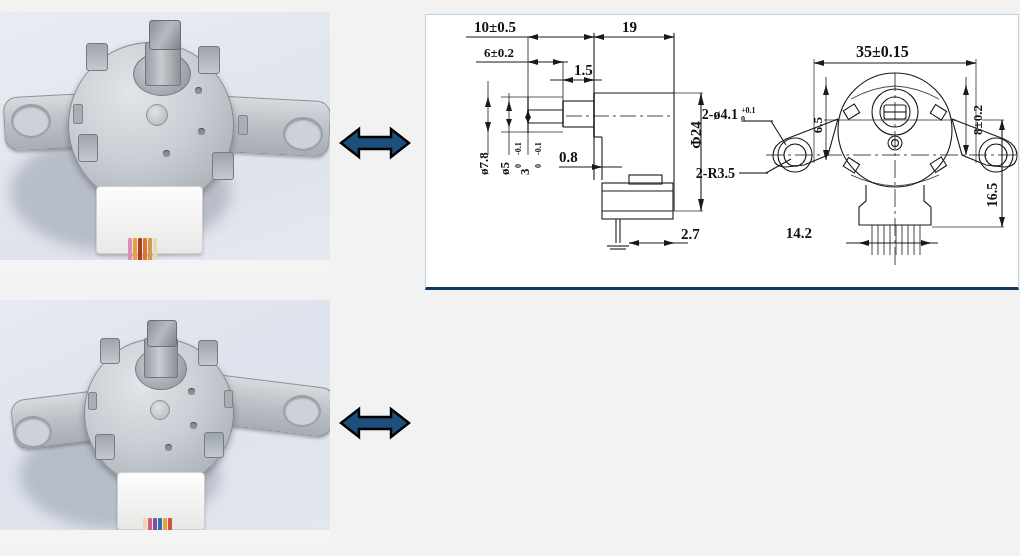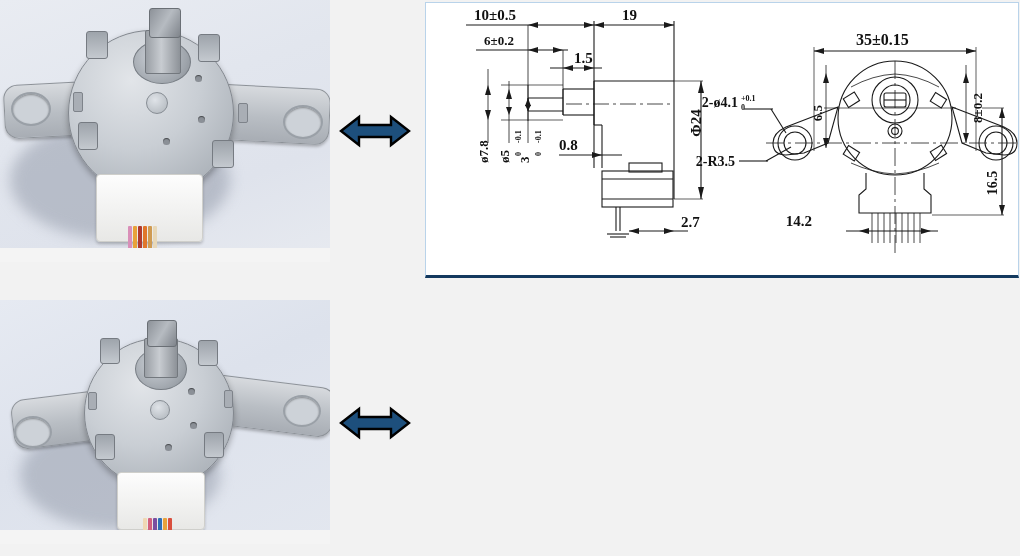--- a/index.html
+++ b/index.html
@@ -6,21 +6,21 @@
   body{
     width:1020px;height:556px;
     background:#f2f2f2;
     font-family:"Liberation Serif",serif;
     overflow:hidden;position:relative;
   }
   .page{position:absolute;inset:0;}
 
   
   .row{position:absolute;left:0;width:1020px;}
-  .row-top{top:0;height:282px;}
+  .row-top{top:12px;height:282px;}
   .row-bottom{top:290px;height:266px;}
 
   
   .photo-pane{position:absolute;left:0;top:0;width:330px;overflow:hidden;}
   .photo-pane.top{height:262px;}
   .photo-pane.bottom{top:10px;height:244px;}
   .photo-bg{position:absolute;inset:0;}
   .photo-bg.a{background:linear-gradient(160deg,#e9ecf2 0%,#e2e6ee 40%,#dfe3ec 70%,#e7eaf0 100%);}
   .photo-bg.b{background:linear-gradient(155deg,#e6eaf2 0%,#dde2ec 45%,#e3e7ef 100%);}
   .photo-bottomstrip{position:absolute;left:0;bottom:0;width:100%;height:14px;background:#f4f4f4;}

